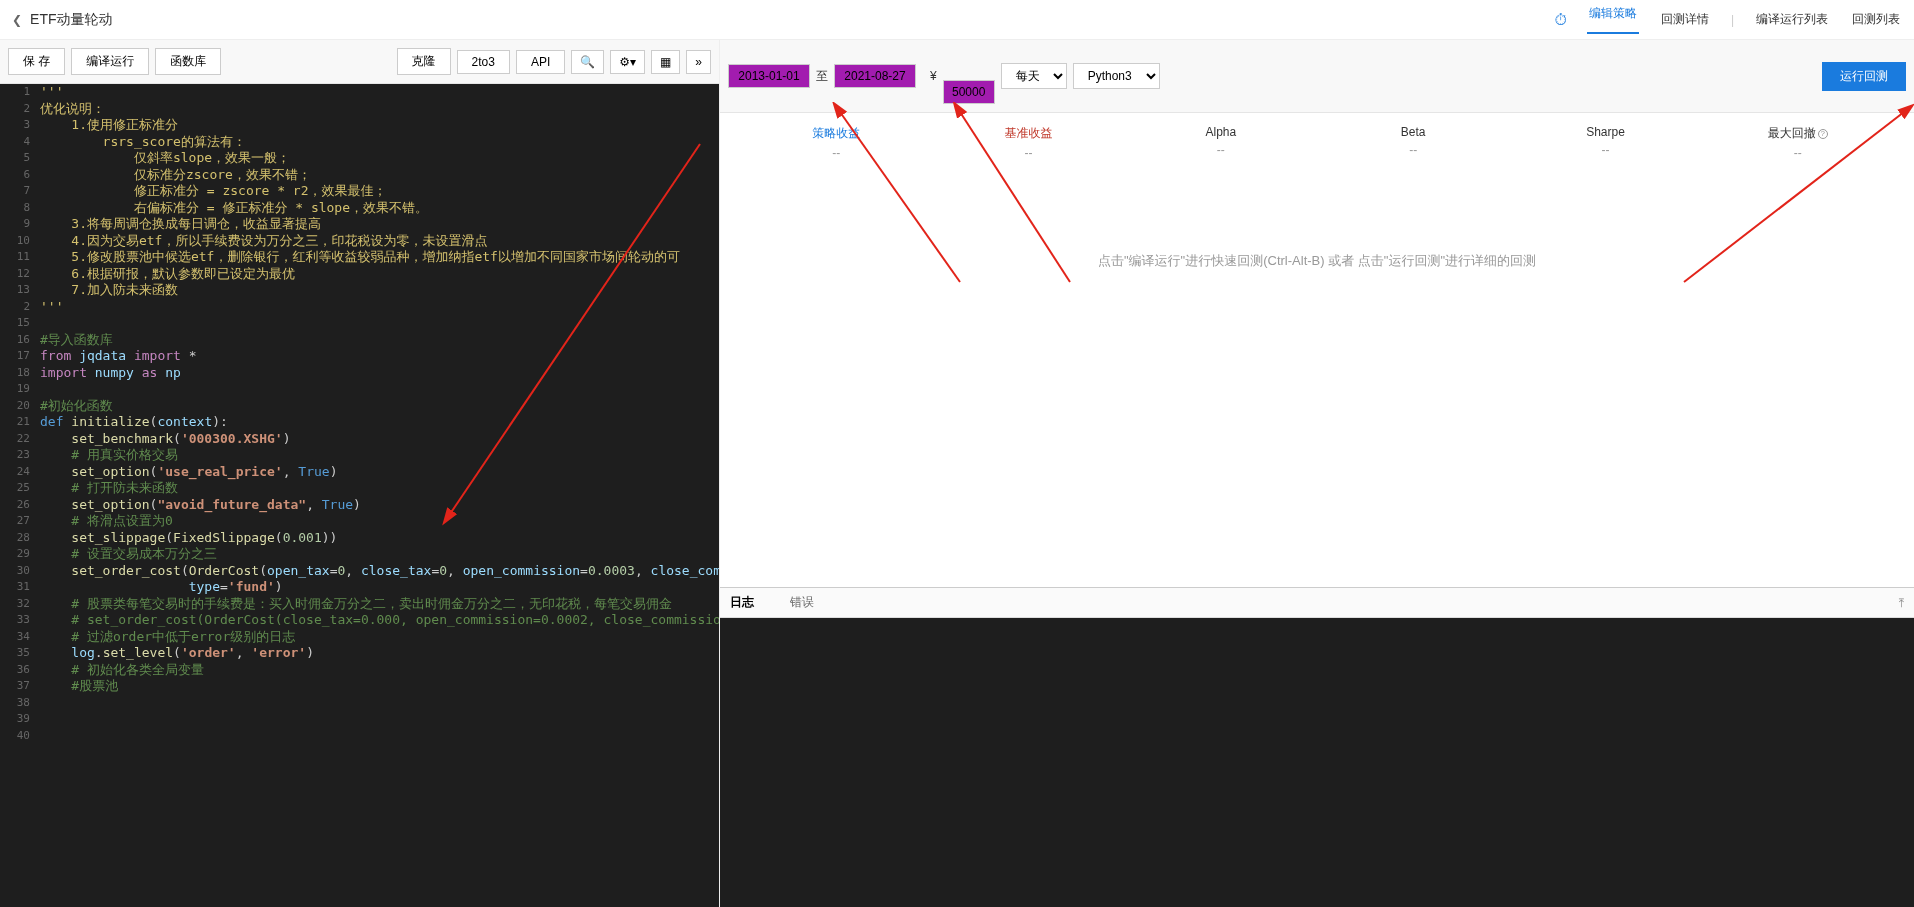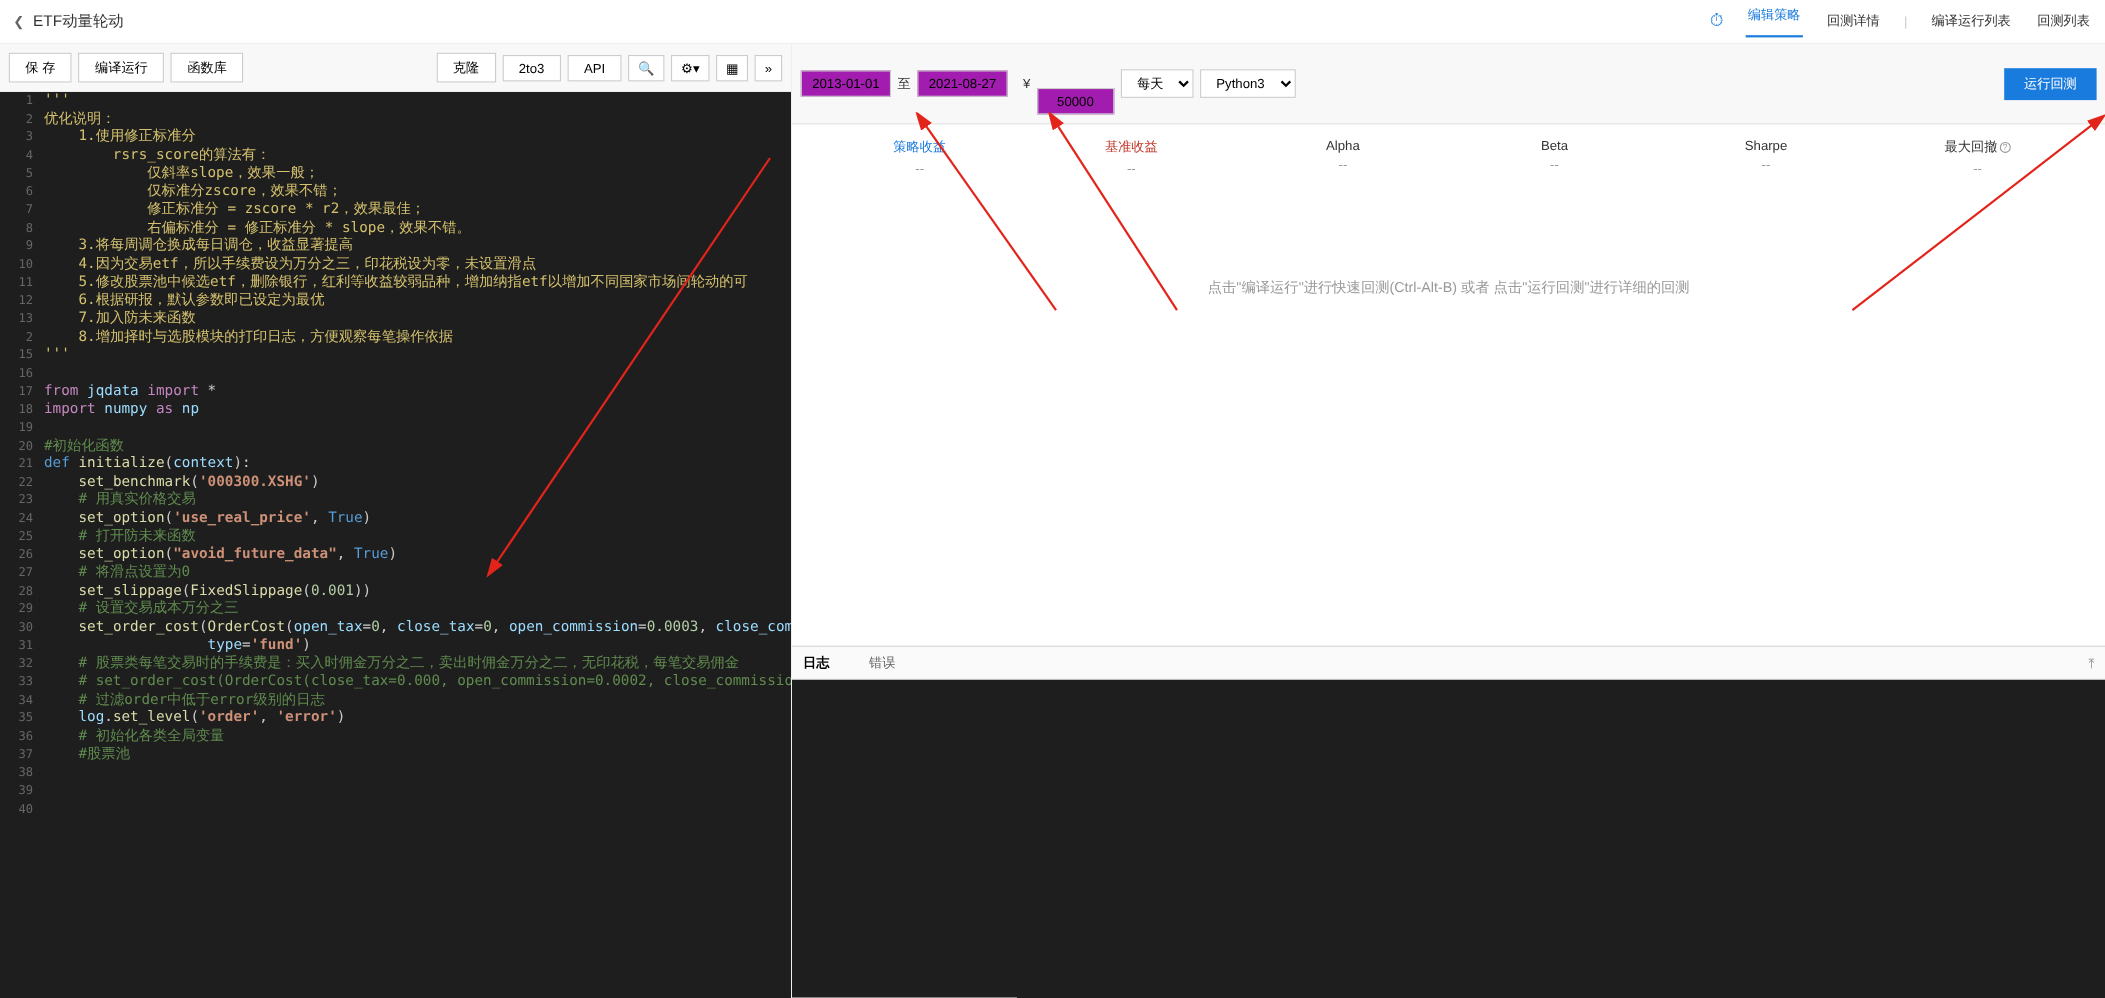--- a/index.html
+++ b/index.html
@@ -136,23 +136,23 @@
         <div class="line c-yellow">        rsrs_score的算法有：</div>
         <div class="line c-yellow">            仅斜率slope，效果一般；</div>
         <div class="line c-yellow">            仅标准分zscore，效果不错；</div>
         <div class="line c-yellow">            修正标准分 = zscore * r2，效果最佳；</div>
         <div class="line c-yellow">            右偏标准分 = 修正标准分 * slope，效果不错。</div>
         <div class="line c-yellow">    3.将每周调仓换成每日调仓，收益显著提高</div>
         <div class="line c-yellow">    4.因为交易etf，所以手续费设为万分之三，印花税设为零，未设置滑点</div>
         <div class="line c-yellow">    5.修改股票池中候选etf，删除银行，红利等收益较弱品种，增加纳指etf以增加不同国家市场间轮动的可</div>
         <div class="line c-yellow">    6.根据研报，默认参数即已设定为最优</div>
         <div class="line c-yellow">    7.加入防未来函数</div>
-        <div class="line c-yellow">    8.增加择时与选股模块的打印日志，方便观察每笔操作依据</div>
         <div class="line c-yellow">'''</div>
         <div class="line"> </div>
+        <div class="line c-com">#导入函数库</div>
         <div class="line"><span class="c-key">from</span> <span class="c-var">jqdata</span> <span class="c-key">import</span> *</div>
         <div class="line"><span class="c-key">import</span> <span class="c-var">numpy</span> <span class="c-key">as</span> <span class="c-var">np</span></div>
         <div class="line"> </div>
         <div class="line c-com">#初始化函数</div>
         <div class="line"><span class="c-def">def</span> <span class="c-fn">initialize</span>(<span class="c-var">context</span>):</div>
         <div class="line">    <span class="c-fn">set_benchmark</span>(<span class="c-str">'000300.XSHG'</span>)</div>
         <div class="line c-com">    # 用真实价格交易</div>
         <div class="line">    <span class="c-fn">set_option</span>(<span class="c-str">'use_real_price'</span>, <span class="c-def">True</span>)</div>
         <div class="line c-com">    # 打开防未来函数</div>
         <div class="line">    <span class="c-fn">set_option</span>(<span class="c-str">"avoid_future_data"</span>, <span class="c-def">True</span>)</div>
@@ -178,21 +178,21 @@
       </svg>
     </div>
   </div>
 
   <div class="right-panel">
     <div class="params-bar">
       <input class="input" style="width: 82px;" value="2013-01-01">
       <span>至</span>
       <input class="input" style="width: 82px;" value="2021-08-27">
       <span style="margin-left:8px">¥</span>
-      <input class="input" style="width: 70px; margin-top: 32px;" value="50000">
+      <input class="input" style="width: 52px; margin-top: 32px;" value="50000">
       <select class="select"><option>每天</option></select>
       <select class="select"><option>Python3</option></select>
       <div class="spacer"></div>
       <button class="run-btn">运行回测</button>
     </div>
     <div class="metrics">
       <div class="metric">
           <div class="metric-label blue">策略收益</div>
           <div class="metric-value">--</div>
         </div>

